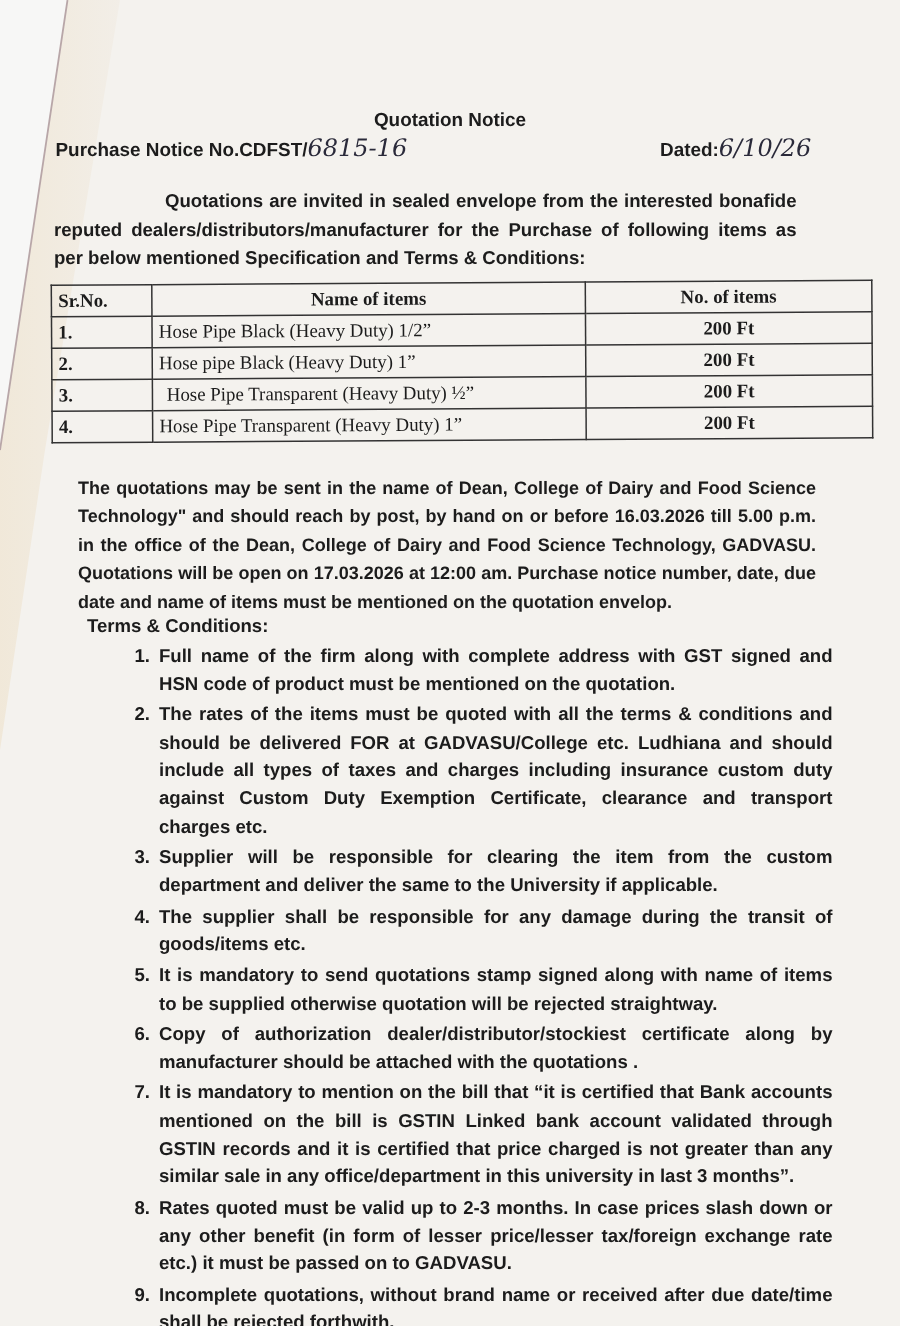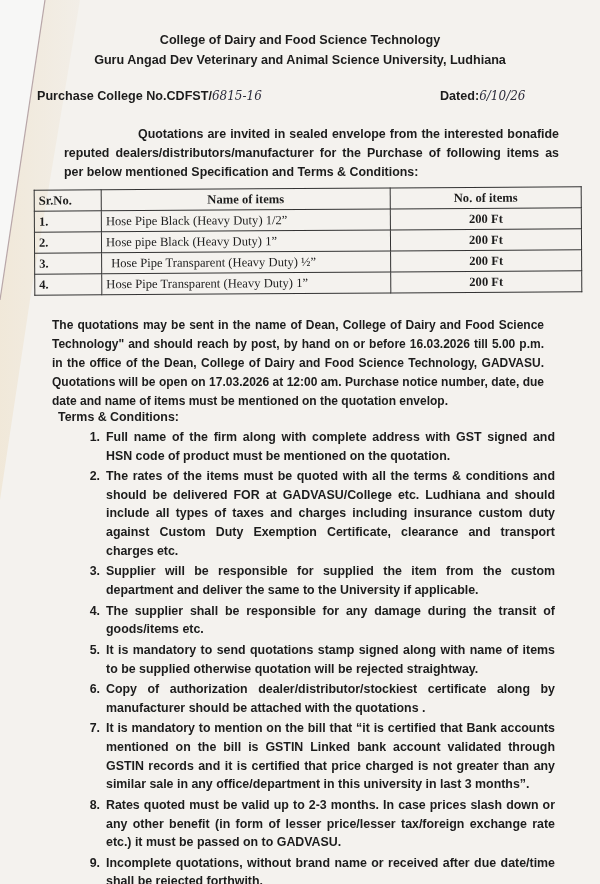--- a/index.html
+++ b/index.html
@@ -14,22 +14,22 @@
     position: absolute; left: 0; top: 0; width: 600px; height: 884px;
     pointer-events: none;
   }
   .page { position: absolute; left: 0; top: 0; width: 600px; height: 884px; }
   .hdr { position: absolute; left: 0; width: 600px; text-align: center; font-weight: bold; font-size: 12.6px; }
   .h1 { top: 33px; }
   .h2 { top: 53px; }
   .h3 { top: 73px; }
   .pn { position: absolute; left: 37px; top: 89px; font-weight: bold; font-size: 12.6px; }
   .dt { position: absolute; left: 440px; top: 89px; font-weight: bold; font-size: 12.6px; }
-  .hand { font-family: "DejaVu Serif", serif; font-style: italic; font-weight: normal; font-size: 12px; color: #2a2a3a; }
-  .intro { position: absolute; left: 64px; top: 125px; width: 495px; font-size: 12.4px; line-height: 19px; font-weight: bold; text-align: justify; }
+  .hand { font-family: "DejaVu Serif", serif; font-style: italic; font-weight: normal; font-size: 16px; color: #2a2a3a; }
+  .intro { position: absolute; left: 36px; top: 125px; width: 495px; font-size: 12.4px; line-height: 19px; font-weight: bold; text-align: justify; }
   .intro .first { text-indent: 74px; }
   table.items {
     position: absolute; left: 34px; top: 188px; width: 548px;
     border-collapse: collapse;
     font-family: "Liberation Serif", "DejaVu Serif", serif;
     font-size: 12.6px;
     transform: rotate(-0.35deg);
   }
   table.items td, table.items th { border: 1.3px solid #333; height: 20px; padding: 0 4px; }
   table.items th { font-weight: bold; }
@@ -52,25 +52,24 @@
       <stop offset="0" stop-color="#efe4d0"></stop>
       <stop offset="1" stop-color="#f1ece4"></stop>
     </linearGradient>
   </defs>
   <polygon points="0,0 45,0 0,300" fill="#f7f7f6"></polygon>
   <polygon points="45,0 0,300 0,500 30,300 80,0" fill="url(#fg)" opacity="0.7"></polygon>
   <line x1="45" y1="0" x2="0" y2="300" stroke="#b8a6a8" stroke-width="1.2"></line>
 </svg>
 
 <div class="page">
-  <div class="hdr h1">College of Dairy and Food Science Technology</div>
-  <div class="hdr h2">Guru Angad Dev Veterinary and Animal Science University, Ludhiana</div>
+  <div class="hdr h3">Quotation Notice</div>
 
   <div class="pn">
-    <span>Purchase College No.CDFST/</span><span class="hand">6815-16</span>
+    <span>Purchase Notice No.CDFST/</span><span class="hand">6815-16</span>
   </div>
   <div class="dt">
     <span>Dated:</span><span class="hand">6/10/26</span>
   </div>
 
   <div class="intro">
     <div class="first">Quotations are invited in sealed envelope from the interested bonafide reputed dealers/distributors/manufacturer for the Purchase of following items as per below mentioned Specification and Terms &amp; Conditions:</div>
   </div>
 
   <table class="items">
@@ -113,21 +112,21 @@
     <div class="term">
         <span class="num">1.</span>
         <span class="txt">Full name of the firm along with complete address with GST signed and HSN code of product must be mentioned on the quotation.</span>
       </div>
     <div class="term">
         <span class="num">2.</span>
         <span class="txt">The rates of the items must be quoted with all the terms &amp; conditions and should be delivered FOR at GADVASU/College etc. Ludhiana and should include all types of taxes and charges including insurance custom duty against Custom Duty Exemption Certificate, clearance and transport charges etc.</span>
       </div>
     <div class="term">
         <span class="num">3.</span>
-        <span class="txt">Supplier will be responsible for supplied the item from the custom department and deliver the same to the University if applicable.</span>
+        <span class="txt">Supplier will be responsible for clearing the item from the custom department and deliver the same to the University if applicable.</span>
       </div>
     <div class="term">
         <span class="num">4.</span>
         <span class="txt">The supplier shall be responsible for any damage during the transit of goods/items etc.</span>
       </div>
     <div class="term">
         <span class="num">5.</span>
         <span class="txt">It is mandatory to send quotations stamp signed along with name of items to be supplied otherwise quotation will be rejected straightway.</span>
       </div>
     <div class="term">

